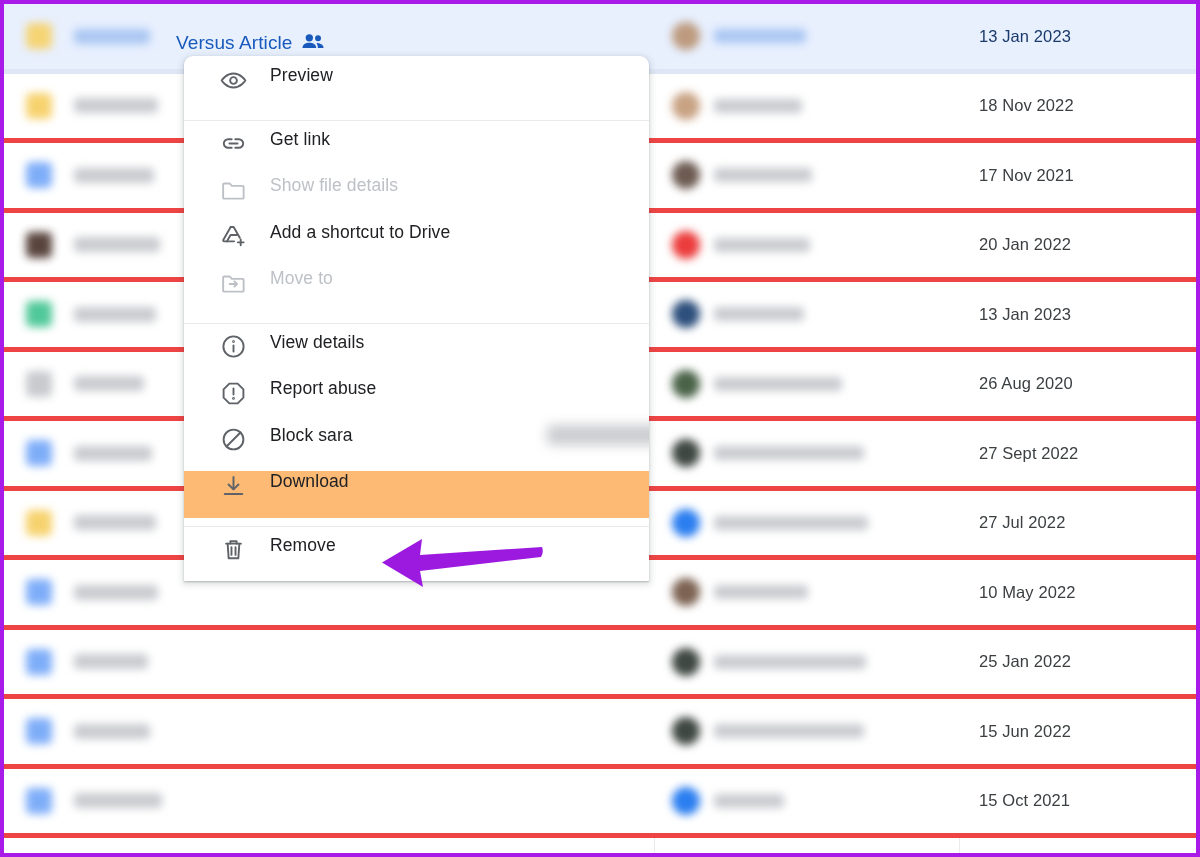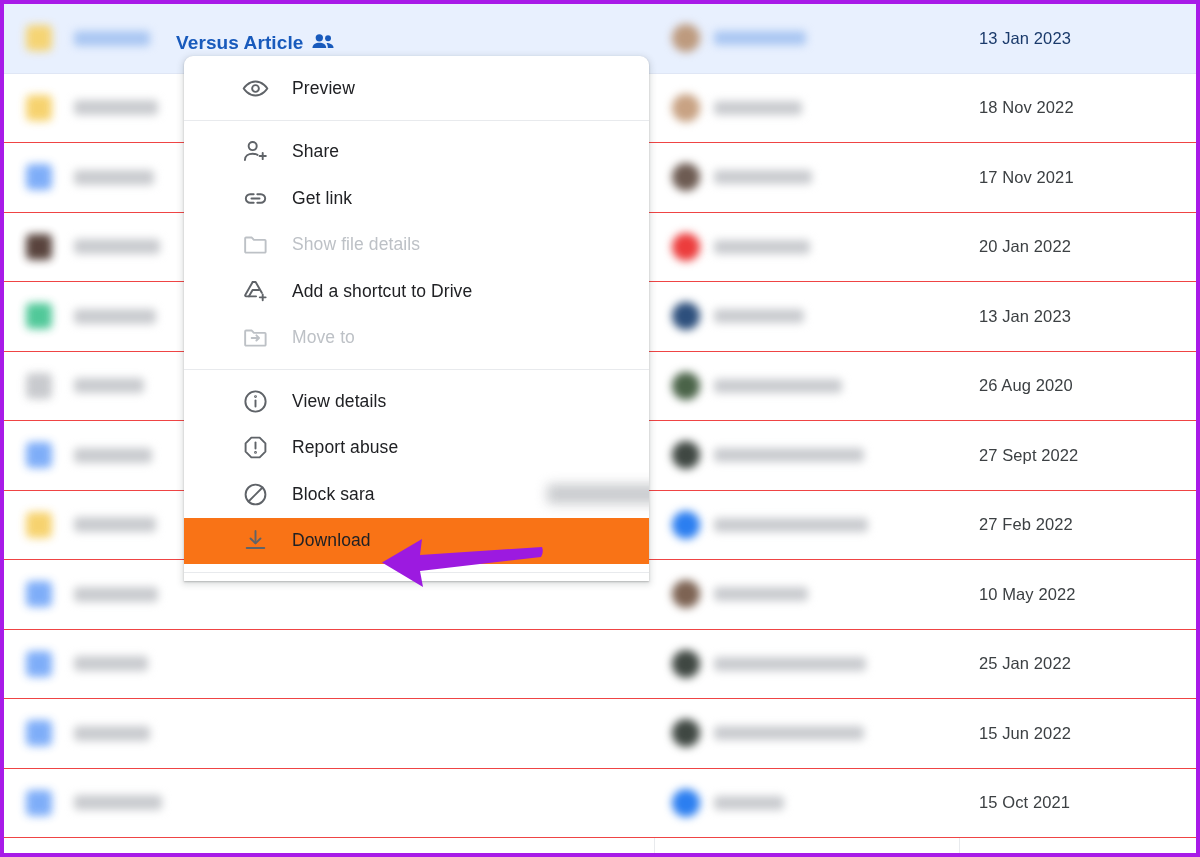--- a/index.html
+++ b/index.html
@@ -21,21 +21,21 @@
   #file-list {
     position: absolute;
     left: 0; top: 0; right: 0; bottom: 0;
     background: #ffffff;
   }
   .file-row {
     position: relative;
     display: flex;
     align-items: center;
     height: 69.5px;
-    border-bottom: 1px solid #ef4444;
+    border-bottom: 5px solid #ef4444;
     padding-left: 22px;
     background: #ffffff;
   }
   .file-row.selected { background: #e8f0fe; border-bottom-color: #dfe6f5; }
 
   .ftype-icon {
     width: 26px; height: 26px;
     border-radius: 5px;
     flex: 0 0 auto;
     filter: blur(4px);
@@ -88,21 +88,21 @@
     width: 1px;
     background: #e8eaed;
   }
 
   
   #row-title {
     position: absolute;
     left: 172px; top: 28px;
     display: flex; align-items: center; gap: 9px;
     font-size: 19px;
-    font-weight: 700;
+    font-weight: 400;
     color: #185abc;
     letter-spacing: .1px;
     z-index: 5;
     white-space: nowrap;
   }
   #row-title .people-ic { display: block; }
 
   
   #context-menu {
     position: absolute;
@@ -110,41 +110,40 @@
     width: 465px;
     background: #ffffff;
     border-radius: 9px 9px 0 0;
     box-shadow: 0 2px 6px 2px rgba(60,64,67,.15), 0 1px 2px 0 rgba(60,64,67,.30);
     z-index: 10;
     padding-top: 9px;
     overflow: hidden;
   }
   .menu-item {
     display: flex;
-    align-items: center;
     height: 46.5px;
-    padding-left: 56px;
+    padding-left: 34px;
     cursor: pointer;
     position: relative;
   }
   .menu-item .mi-icon {
     width: 30px; height: 30px;
     flex: 0 0 auto;
     display: flex; align-items: center; justify-content: center;
   }
   .menu-item .mi-label {
     margin-left: 22px;
     font-size: 17.5px;
     color: #202124;
     letter-spacing: .1px;
     white-space: nowrap;
   }
   .menu-item.disabled .mi-label { color: #bdc1c6; }
   .menu-item.disabled { cursor: default; }
-  .menu-item.hover { background: #f97316; }
+  .menu-item.hover { background: #fdba74; }
   .menu-item .submenu-arrow {
     position: absolute;
     right: 58px;
     color: #5f6368;
     font-size: 17px;
     line-height: 1;
   }
   .menu-sep {
     height: 1px;
     background: #e8eaed;
@@ -243,21 +242,21 @@
           </div>
           <div class="date-cell">27 Sept 2022</div>
         </div>
         <div class="file-row">
           <div class="ftype-icon" style="background: rgb(246, 207, 99);"></div>
           <div class="fname" style="width: 82px;"></div>
           <div class="owner-cell">
             <div class="avatar" style="background: rgb(43, 126, 240);"></div>
             <div class="oname" style="width: 154px;"></div>
           </div>
-          <div class="date-cell">27 Feb 2022</div>
+          <div class="date-cell">27 Jul 2022</div>
         </div>
         <div class="file-row">
           <div class="ftype-icon" style="background: rgb(116, 167, 248);"></div>
           <div class="fname" style="width: 84px;"></div>
           <div class="owner-cell">
             <div class="avatar" style="background: rgb(125, 99, 83);"></div>
             <div class="oname" style="width: 94px;"></div>
           </div>
           <div class="date-cell">10 May 2022</div>
         </div>
@@ -311,30 +310,20 @@
               <path d="M1.5 12s3.8-6.2 10.5-6.2S22.5 12 22.5 12 18.7 18.2 12 18.2 1.5 12 1.5 12z"></path>
               <circle cx="12" cy="12" r="3"></circle>
             </svg>
           </span>
           <span class="mi-label">Preview</span>
         </div>
         <div class="menu-sep"></div>
         <div class="menu-item">
           <span class="mi-icon">
             <svg width="27" height="27" viewBox="0 0 24 24" fill="none" stroke="#5f6368" stroke-width="1.7" stroke-linecap="round" stroke-linejoin="round">
-              <circle cx="9.5" cy="7.2" r="3.6"></circle>
-              <path d="M2.6 19.6c0-3.6 3.1-5.6 6.9-5.6 1.6 0 3.1.35 4.3 1"></path>
-              <path d="M18.4 13.2v5.6M15.6 16h5.6"></path>
-            </svg>
-          </span>
-          <span class="mi-label">Share</span>
-        </div>
-        <div class="menu-item">
-          <span class="mi-icon">
-            <svg width="27" height="27" viewBox="0 0 24 24" fill="none" stroke="#5f6368" stroke-width="1.7" stroke-linecap="round" stroke-linejoin="round">
               <path d="M10.4 8.2H7.2a3.8 3.8 0 1 0 0 7.6h3.2"></path>
               <path d="M13.6 8.2h3.2a3.8 3.8 0 1 1 0 7.6h-3.2"></path>
               <path d="M8.4 12h7.2"></path>
             </svg>
           </span>
           <span class="mi-label">Get link</span>
         </div>
         <div class="menu-item disabled">
           <span class="mi-icon">
             <svg width="27" height="27" viewBox="0 0 24 24" fill="none" stroke="#bdc1c6" stroke-width="1.7" stroke-linecap="round" stroke-linejoin="round">
@@ -398,20 +387,31 @@
           <span class="mi-icon">
             <svg width="27" height="27" viewBox="0 0 24 24" fill="none" stroke="#5f6368" stroke-width="1.7" stroke-linecap="round" stroke-linejoin="round">
               <path d="M12 3.6v10.6"></path>
               <path d="M7.6 10.2 12 14.6l4.4-4.4"></path>
               <path d="M4.2 18.6h15.6"></path>
             </svg>
           </span>
           <span class="mi-label">Download</span>
         </div>
         <div class="menu-sep"></div>
+        <div class="menu-item">
+          <span class="mi-icon">
+            <svg width="27" height="27" viewBox="0 0 24 24" fill="none" stroke="#5f6368" stroke-width="1.7" stroke-linecap="round" stroke-linejoin="round">
+              <path d="M5.4 6.8h13.2"></path>
+              <path d="M9.2 6.8V4.6h5.6v2.2"></path>
+              <path d="M6.8 6.8l.9 13h8.6l.9-13"></path>
+              <path d="M10.2 10v6.8M13.8 10v6.8"></path>
+            </svg>
+          </span>
+          <span class="mi-label">Remove</span>
+        </div>
       </div>
   </div>
 
   <div id="annotation-arrow">
     <svg width="166" height="58" viewBox="0 0 166 58">
       <path d="M4 30.5 L44 7 L42 23 L164 15 Q166 20 163 25 L42 39 L45 55 Z" fill="#9c1ae0"></path>
     </svg>
   </div>
 
 </div>

